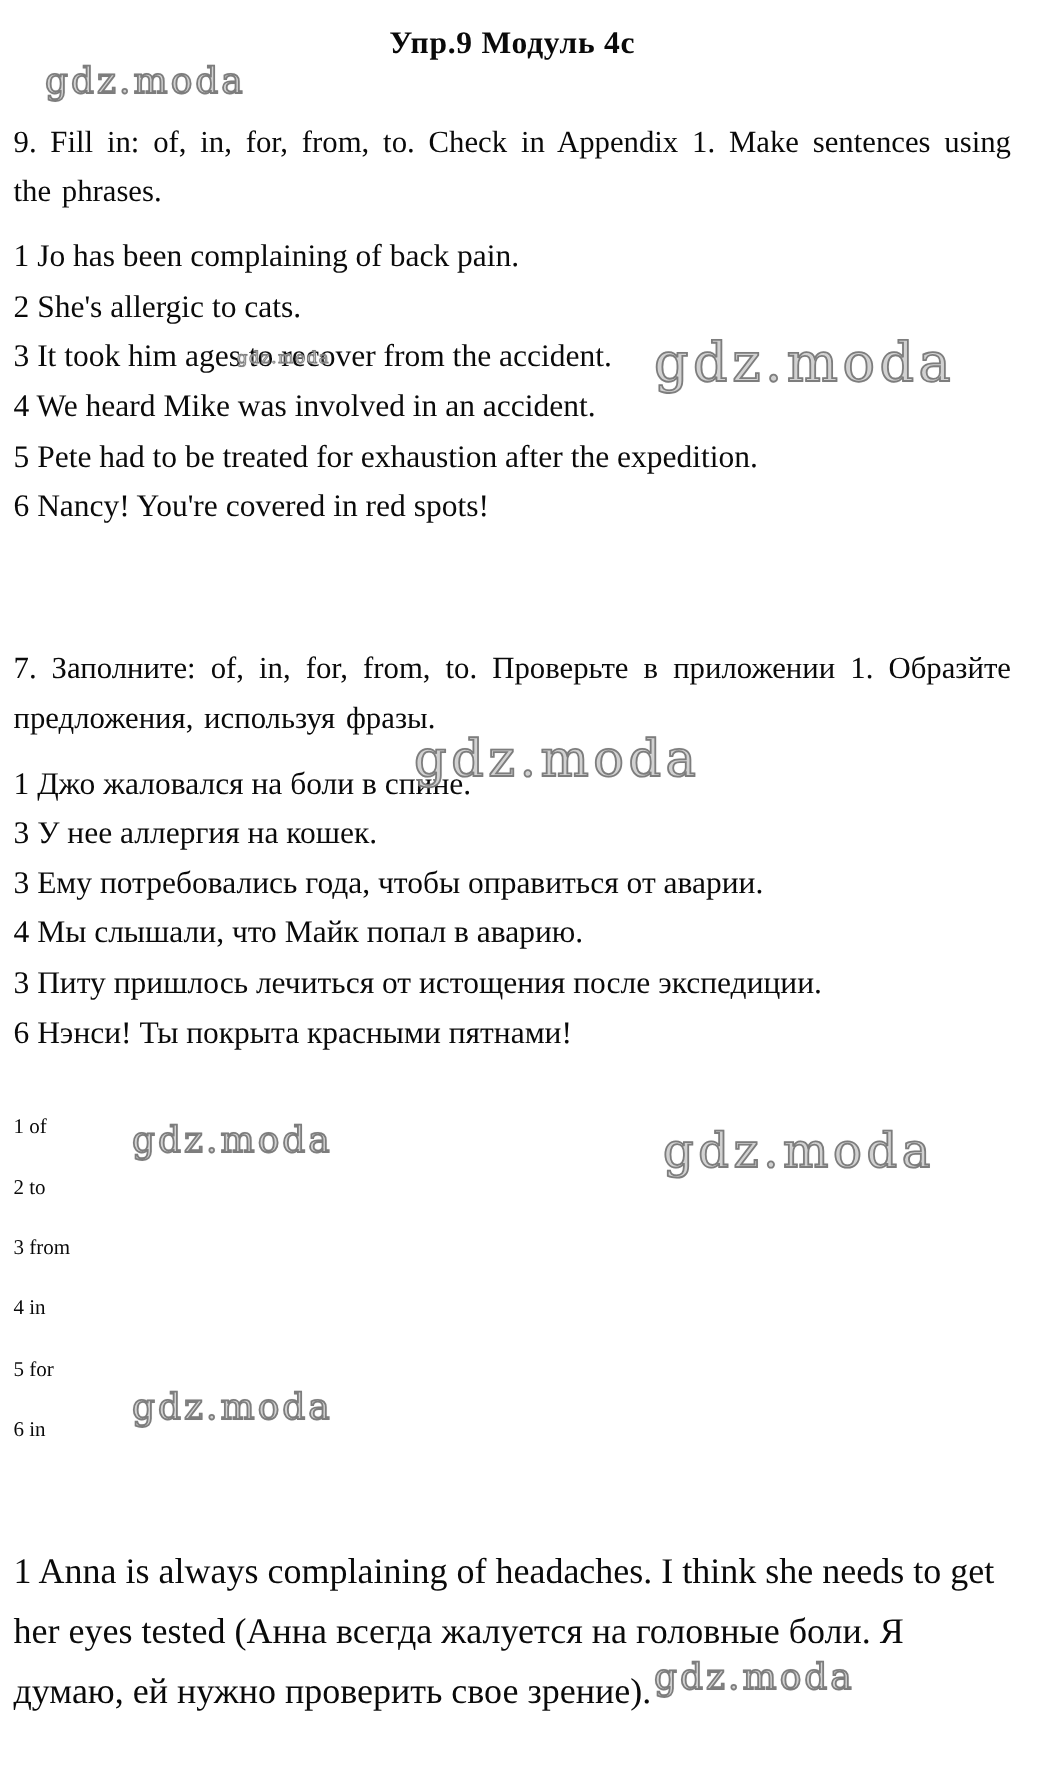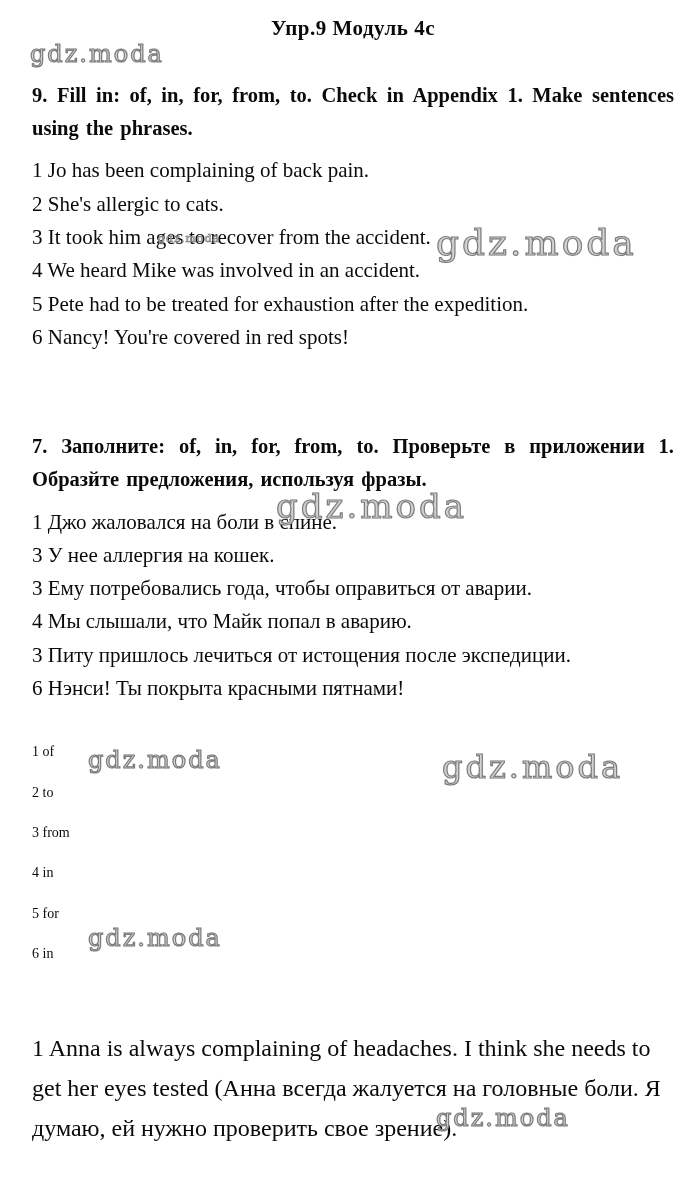--- a/index.html
+++ b/index.html
@@ -12,31 +12,31 @@
     height: 1183px;
     font-family: "Liberation Serif", "DejaVu Serif", serif;
     color: #0a0a0a;
     overflow: hidden;
   }
   .page {
     position: relative;
     width: 700px;
     height: 1183px;
     box-sizing: border-box;
-    padding: 16px 26px 10px 32px;
+    padding: 16px 26px 10px 9px;
   }
   .page-title {
     font-size: 21px;
     font-weight: bold;
     text-align: center;
     margin: 0;
     letter-spacing: 0.5px;
   }
   .task-heading {
-    font-weight: bold;
+    font-weight: normal;
     font-size: 20.5px;
     line-height: 1.62;
     text-align: justify;
     margin: 0;
     word-spacing: 2px;
   }
   .task-heading-en { margin-top: 38px; }
   .task-heading-ru { margin-top: 76px; }
   .list { margin-top: 9px; }
   .list p {

